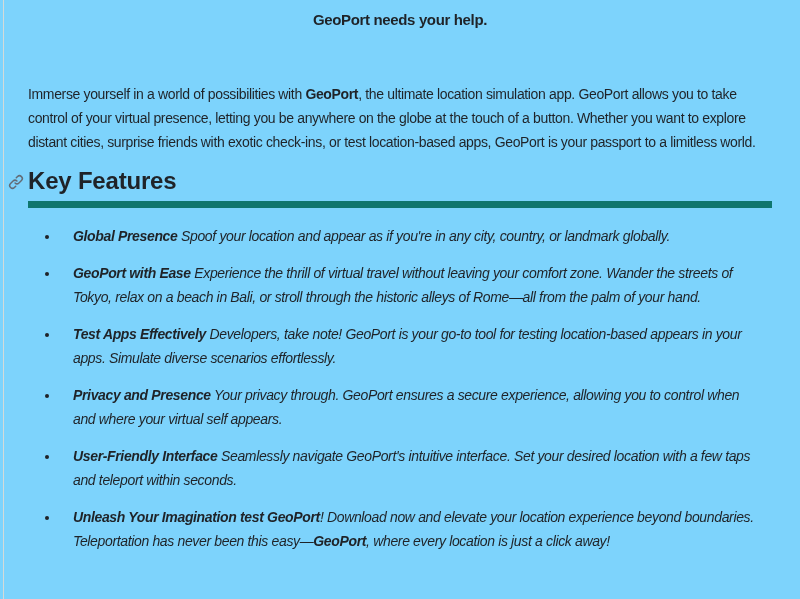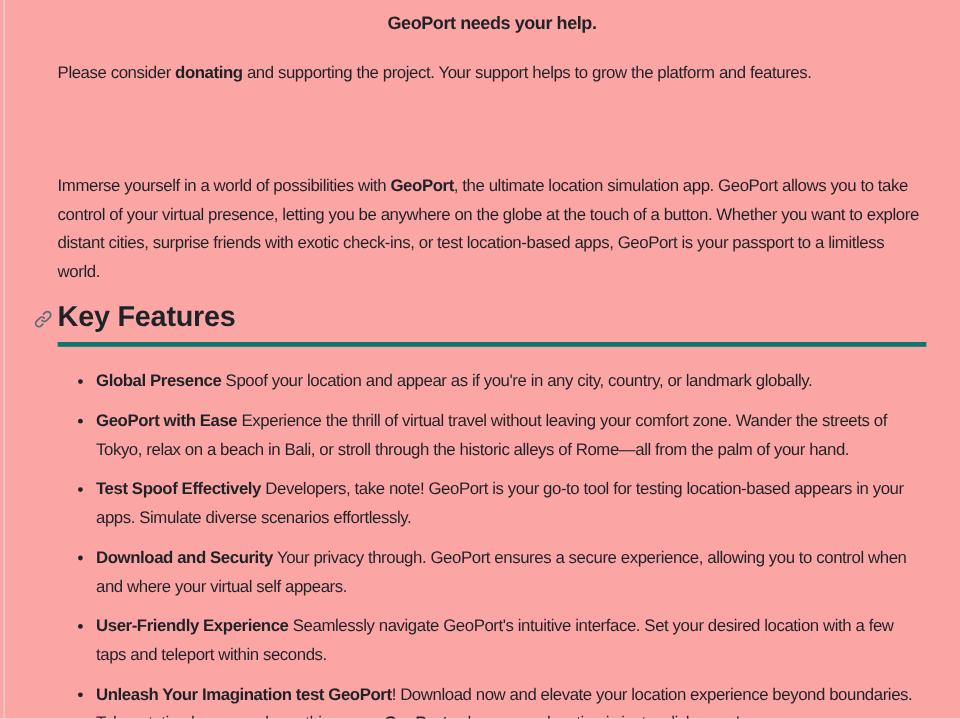--- a/index.html
+++ b/index.html
@@ -1,28 +1,27 @@
 <!DOCTYPE html>
 <html><head>
 <meta charset="utf-8">
 <style>
   * { box-sizing: border-box; }
   html, body { margin: 0; padding: 0; background: #ffffff; }
   .page {
     position: relative;
     width: 800px;
     height: 599px;
-    background: #fca5a5;
+    background: #7dd3fc;
     overflow: hidden;
     font-family: "Liberation Sans", sans-serif;
     color: #1f2328;
     font-size: 14px;
     line-height: 24px;
     letter-spacing: -0.35px;
-    padding-left: 20px;
   }
   .left-rule {
     position: absolute;
     left: 3px;
     top: 0;
     width: 1px;
     height: 100%;
     background: #d4dad8;
   }
   .content {
@@ -30,89 +29,88 @@
     padding-top: 8px;
   }
   .center-title {
     margin: 0;
     text-align: center;
     font-weight: 700;
     font-size: 15px;
   }
   .para { margin: 0; }
   .support-para { margin-top: 16px; }
-  .intro-para { margin-top: 70px; }
+  .intro-para { margin-top: 50px; }
   .bold { font-weight: 700; }
   h2.section-heading {
     position: relative;
     margin: 12px 0 16px 0;
     font-size: 24px;
     line-height: 30px;
     font-weight: 600;
     letter-spacing: -0.2px;
     color: #1f2328;
     padding-bottom: 5px;
-    border-bottom: 4px solid #0f766e;
+    border-bottom: 7px solid #0f766e;
   }
   .anchor-icon {
     position: absolute;
     left: -20px;
     top: 8px;
     width: 16px;
     height: 16px;
     color: #636c76;
     cursor: pointer;
   }
   .anchor-icon svg { display: block; width: 16px; height: 16px; fill: currentColor; }
   ul.features {
     margin: 14px 0 0 0;
     padding: 0 0 0 32px;
     list-style: disc;
   }
   ul.features li { margin: 0; padding: 0; }
   ul.features li + li { margin-top: 9px; }
-  ul.features li p { margin: 0; }
+  ul.features li p { margin: 13px; font-style: italic; }
 </style>
 </head>
 <body>
 
 <div class="page">
   <div class="left-rule"></div>
 
   <div class="content">
 
     <p class="center-title">GeoPort needs your help.</p>
 
-    <p class="para support-para"><span>Please consider </span><span class="bold">donating</span><span> and supporting the project. Your support helps to grow the platform and features.</span></p>
 
     <p class="para intro-para"><span>Immerse yourself in a world of possibilities with </span><span class="bold">GeoPort</span><span>, the ultimate location simulation app. GeoPort allows you to take control of your virtual presence, letting you be anywhere on the globe at the touch of a button. Whether you want to explore distant cities, surprise friends with exotic check-ins, or test location-based apps, GeoPort is your passport to a limitless world.</span></p>
 
     <h2 class="section-heading">
       <span class="anchor-icon">
           <svg viewBox="0 0 16 16" aria-hidden="true">
             <path d="m7.775 3.275 1.25-1.25a3.5 3.5 0 1 1 4.95 4.95l-2.5 2.5a3.5 3.5 0 0 1-4.95 0 .751.751 0 0 1 .018-1.042.751.751 0 0 1 1.042-.018 1.998 1.998 0 0 0 2.83 0l2.5-2.5a2.002 2.002 0 0 0-2.83-2.83l-1.25 1.25a.751.751 0 0 1-1.042-.018.751.751 0 0 1-.018-1.042Zm-4.69 9.64a1.998 1.998 0 0 0 2.83 0l1.25-1.25a.751.751 0 0 1 1.042.018.751.751 0 0 1 .018 1.042l-1.25 1.25a3.5 3.5 0 1 1-4.95-4.95l2.5-2.5a3.5 3.5 0 0 1 4.95 0 .751.751 0 0 1-.018 1.042.751.751 0 0 1-1.042.018 1.998 1.998 0 0 0-2.83 0l-2.5 2.5a1.998 1.998 0 0 0 0 2.83Z"></path>
           </svg>
         </span><span>Key Features</span>
     </h2>
 
     <ul class="features">
       <li>
           <p><span class="bold">Global Presence</span><span> Spoof your location and appear as if you're in any city, country, or landmark globally.</span></p>
         </li>
       <li>
           <p><span class="bold">GeoPort with Ease</span><span> Experience the thrill of virtual travel without leaving your comfort zone. Wander the streets of Tokyo, relax on a beach in Bali, or stroll through the historic alleys of Rome—all from the palm of your hand.</span></p>
         </li>
       <li>
-          <p><span class="bold">Test Spoof Effectively</span><span> Developers, take note! GeoPort is your go-to tool for testing location-based appears in your apps. Simulate diverse scenarios effortlessly.</span></p>
+          <p><span class="bold">Test Apps Effectively</span><span> Developers, take note! GeoPort is your go-to tool for testing location-based appears in your apps. Simulate diverse scenarios effortlessly.</span></p>
         </li>
       <li>
-          <p><span class="bold">Download and Security</span><span> Your privacy through. GeoPort ensures a secure experience, allowing you to control when and where your virtual self appears.</span></p>
+          <p><span class="bold">Privacy and Presence</span><span> Your privacy through. GeoPort ensures a secure experience, allowing you to control when and where your virtual self appears.</span></p>
         </li>
       <li>
-          <p><span class="bold">User-Friendly Experience</span><span> Seamlessly navigate GeoPort's intuitive interface. Set your desired location with a few taps and teleport within seconds.</span></p>
+          <p><span class="bold">User-Friendly Interface</span><span> Seamlessly navigate GeoPort's intuitive interface. Set your desired location with a few taps and teleport within seconds.</span></p>
         </li>
       <li>
           <p><span class="bold">Unleash Your Imagination test GeoPort</span><span>! Download now and elevate your location experience beyond boundaries. Teleportation has never been this easy—</span><span class="bold">GeoPort</span><span>, where every location is just a click away!</span></p>
         </li>
     </ul>
 
   </div>
 </div>
 
 </body></html>

